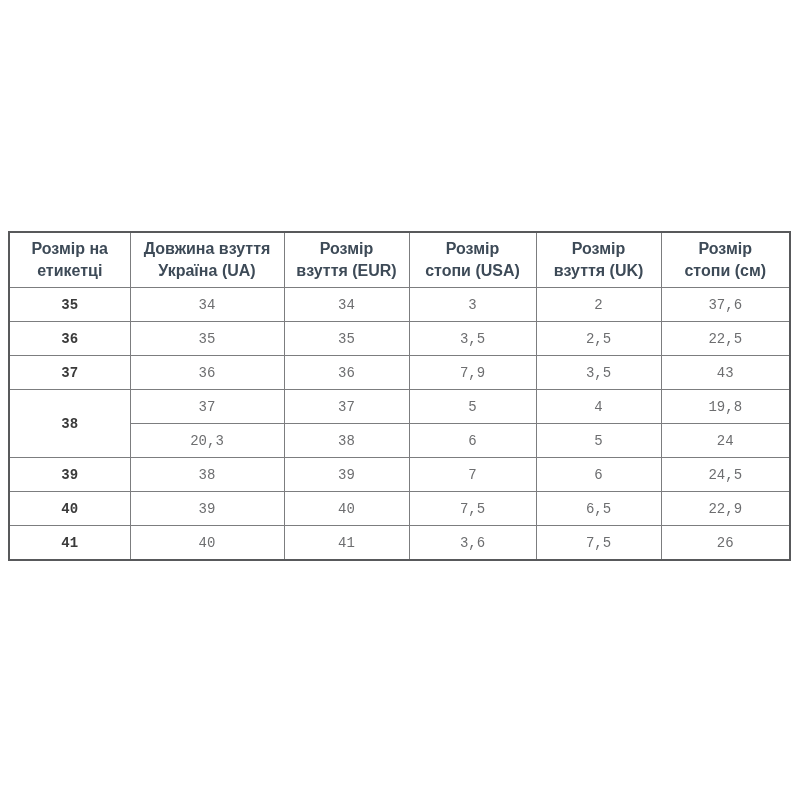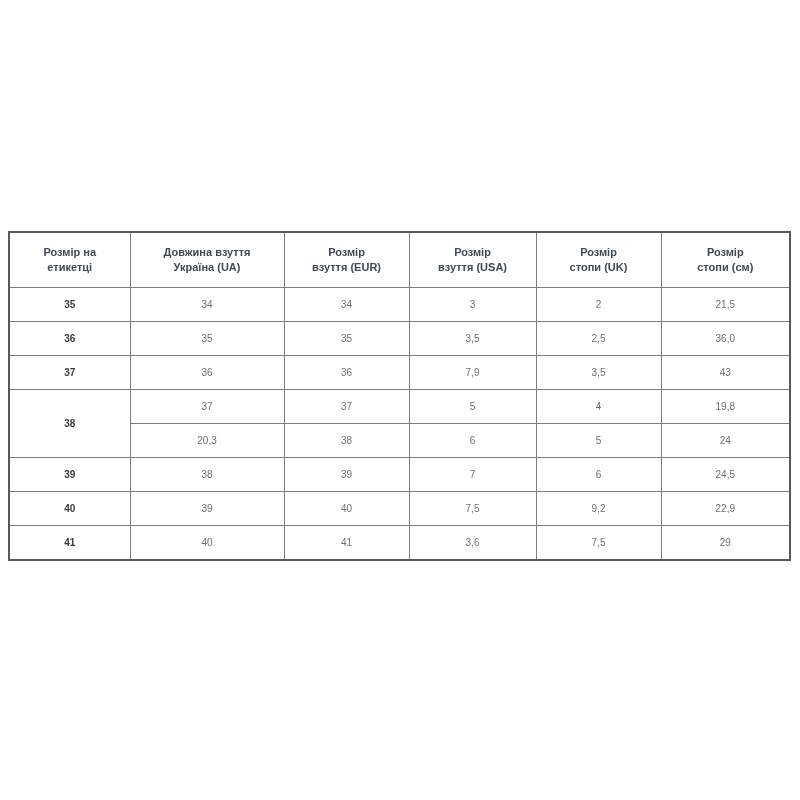--- a/index.html
+++ b/index.html
@@ -27,30 +27,31 @@
   table.size-table th,
   table.size-table td {
     border: 1px solid #7c7d7f;
     text-align: center;
     vertical-align: middle;
     padding: 0;
     overflow: hidden;
   }
   table.size-table th {
     height: 54px;
-    font-size: 11px;
+    font-size: 16px;
     font-weight: bold;
     color: #3d4a57;
     line-height: 1.35;
   }
   table.size-table td {
     height: 33px;
-    font-size: 10px;
+    font-size: 14px;
     font-weight: normal;
     color: #6d6e70;
+    font-family: Liberation Mono, monospace;
   }
   table.size-table td.label-cell {
     font-weight: bold;
     color: #3a3a3a;
   }
   .hl { display: block; }
 </style>
 </head>
 <body>
 
@@ -73,48 +74,48 @@
         <th>
           <span class="hl">Довжина взуття</span>
           <span class="hl">Україна (UA)</span>
         </th>
         <th>
           <span class="hl">Розмір</span>
           <span class="hl">взуття (EUR)</span>
         </th>
         <th>
           <span class="hl">Розмір</span>
-          <span class="hl">взуття (USA)</span>
+          <span class="hl">стопи (USA)</span>
         </th>
         <th>
           <span class="hl">Розмір</span>
-          <span class="hl">стопи (UK)</span>
+          <span class="hl">взуття (UK)</span>
         </th>
         <th>
           <span class="hl">Розмір</span>
           <span class="hl">стопи (см)</span>
         </th>
       </tr>
     </thead>
     <tbody>
       <tr>
         <td class="label-cell">35</td>
         <td>34</td>
         <td>34</td>
         <td>3</td>
         <td>2</td>
-        <td>21,5</td>
+        <td>37,6</td>
       </tr>
       <tr>
         <td class="label-cell">36</td>
         <td>35</td>
         <td>35</td>
         <td>3,5</td>
         <td>2,5</td>
-        <td>36,0</td>
+        <td>22,5</td>
       </tr>
       <tr>
         <td class="label-cell">37</td>
         <td>36</td>
         <td>36</td>
         <td>7,9</td>
         <td>3,5</td>
         <td>43</td>
       </tr>
       <tr>
@@ -138,26 +139,26 @@
         <td>39</td>
         <td>7</td>
         <td>6</td>
         <td>24,5</td>
       </tr>
       <tr>
         <td class="label-cell">40</td>
         <td>39</td>
         <td>40</td>
         <td>7,5</td>
-        <td>9,2</td>
+        <td>6,5</td>
         <td>22,9</td>
       </tr>
       <tr>
         <td class="label-cell">41</td>
         <td>40</td>
         <td>41</td>
         <td>3,6</td>
         <td>7,5</td>
-        <td>29</td>
+        <td>26</td>
       </tr>
     </tbody>
   </table>
 </div>
 
 </body></html>

